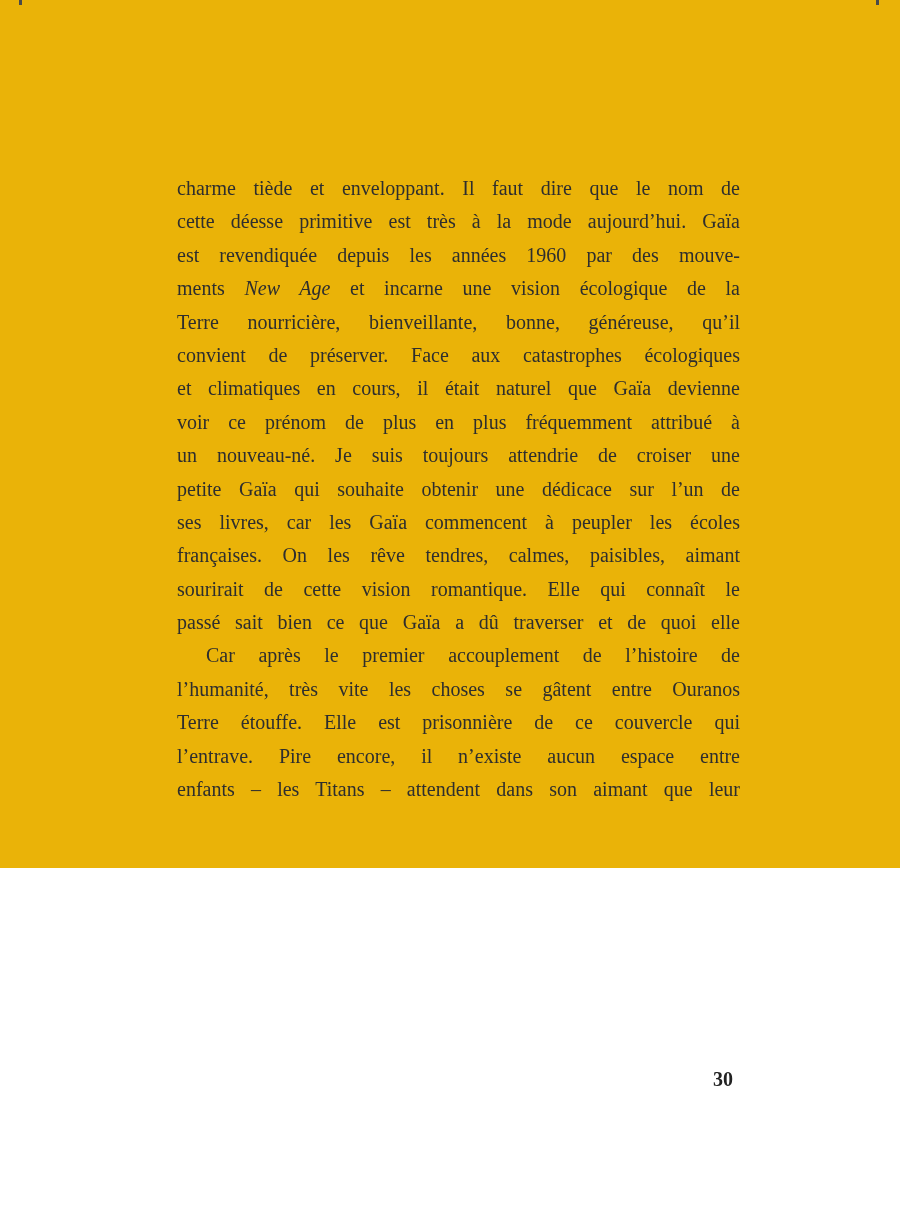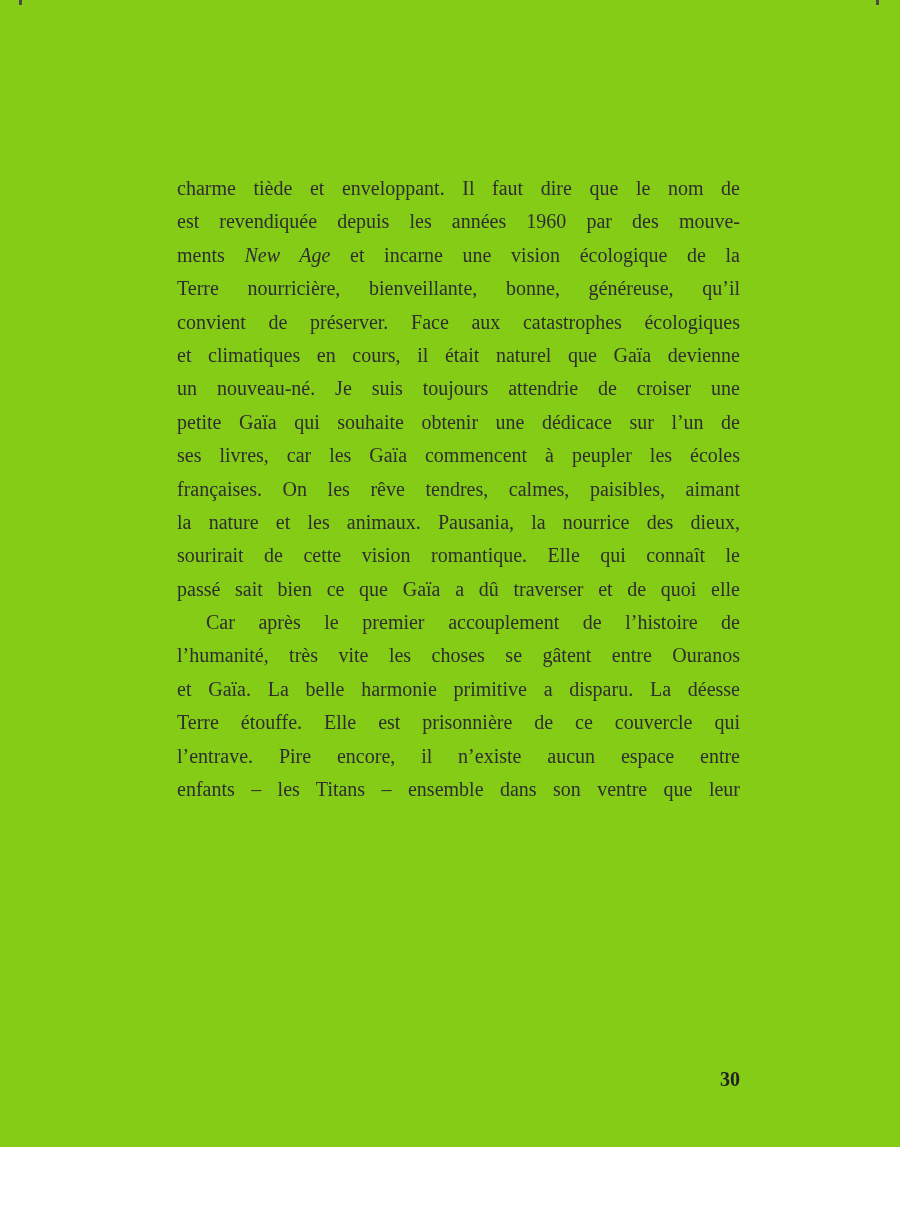--- a/index.html
+++ b/index.html
@@ -11,22 +11,22 @@
     height: 1231px;
     position: relative;
     background: #ffffff;
     font-family: "Liberation Serif", "DejaVu Serif", serif;
     color: #2e2e2e;
     overflow: hidden;
   }
   .page {
     position: absolute;
     left: 0; top: 0;
-    width: 900px; height: 1147px;
-    background: #84cc16;
+    width: 900px; height: 868px;
+    background: #eab308;
   }
   .scan-mark {
     position: absolute;
     background: #4a4a4a;
   }
   .scan-mark.tl { left: 19px;  top: 0; width: 3px; height: 5px; }
   .scan-mark.tr { left: 876px; top: 0; width: 3px; height: 5px; }
   .text-block {
     position: absolute;
     left: 177px;
@@ -41,56 +41,56 @@
     text-align: justify;
     text-align-last: justify;
     white-space: normal;
     overflow: hidden;
   }
   .line.no-stretch { text-align-last: left; }
   .line.indent { text-indent: 29px; }
   .line em { font-style: italic; }
   .page-number {
     position: absolute;
-    left: 177px;
+    left: 170px;
     top: 1068px;
     width: 563px;
     text-align: right;
     font-size: 20px;
     font-weight: 700;
     color: #222222;
   }
 </style>
 </head>
 <body>
 
 <div class="page">
   <div class="scan-mark tl"></div>
   <div class="scan-mark tr"></div>
 
   <div class="text-block">
       <div class="para">
         <div class="line">charme tiède et enveloppant. Il faut dire que le nom de</div>
+        <div class="line">cette déesse primitive est très à la mode aujourd’hui. Gaïa</div>
         <div class="line">est revendiquée depuis les années 1960 par des mouve-</div>
         <div class="line">ments <em>New Age</em> et incarne une vision écologique de la</div>
         <div class="line">Terre nourricière, bienveillante, bonne, généreuse, qu’il</div>
         <div class="line">convient de préserver. Face aux catastrophes écologiques</div>
         <div class="line">et climatiques en cours, il était naturel que Gaïa devienne</div>
+        <div class="line">voir ce prénom de plus en plus fréquemment attribué à</div>
         <div class="line">un nouveau-né. Je suis toujours attendrie de croiser une</div>
         <div class="line">petite Gaïa qui souhaite obtenir une dédicace sur l’un de</div>
         <div class="line">ses livres, car les Gaïa commencent à peupler les écoles</div>
         <div class="line">françaises. On les rêve tendres, calmes, paisibles, aimant</div>
-        <div class="line">la nature et les animaux. Pausania, la nourrice des dieux,</div>
         <div class="line">sourirait de cette vision romantique. Elle qui connaît le</div>
         <div class="line">passé sait bien ce que Gaïa a dû traverser et de quoi elle</div>
       </div>
       <div class="para">
         <div class="line indent">Car après le premier accouplement de l’histoire de</div>
         <div class="line">l’humanité, très vite les choses se gâtent entre Ouranos</div>
-        <div class="line">et Gaïa. La belle harmonie primitive a disparu. La déesse</div>
         <div class="line">Terre étouffe. Elle est prisonnière de ce couvercle qui</div>
         <div class="line">l’entrave. Pire encore, il n’existe aucun espace entre</div>
-        <div class="line">enfants – les Titans – ensemble dans son ventre que leur</div>
+        <div class="line">enfants – les Titans – attendent dans son aimant que leur</div>
       </div>
     </div>
 
   <div class="page-number">30</div>
 </div>
 
 </body></html>

